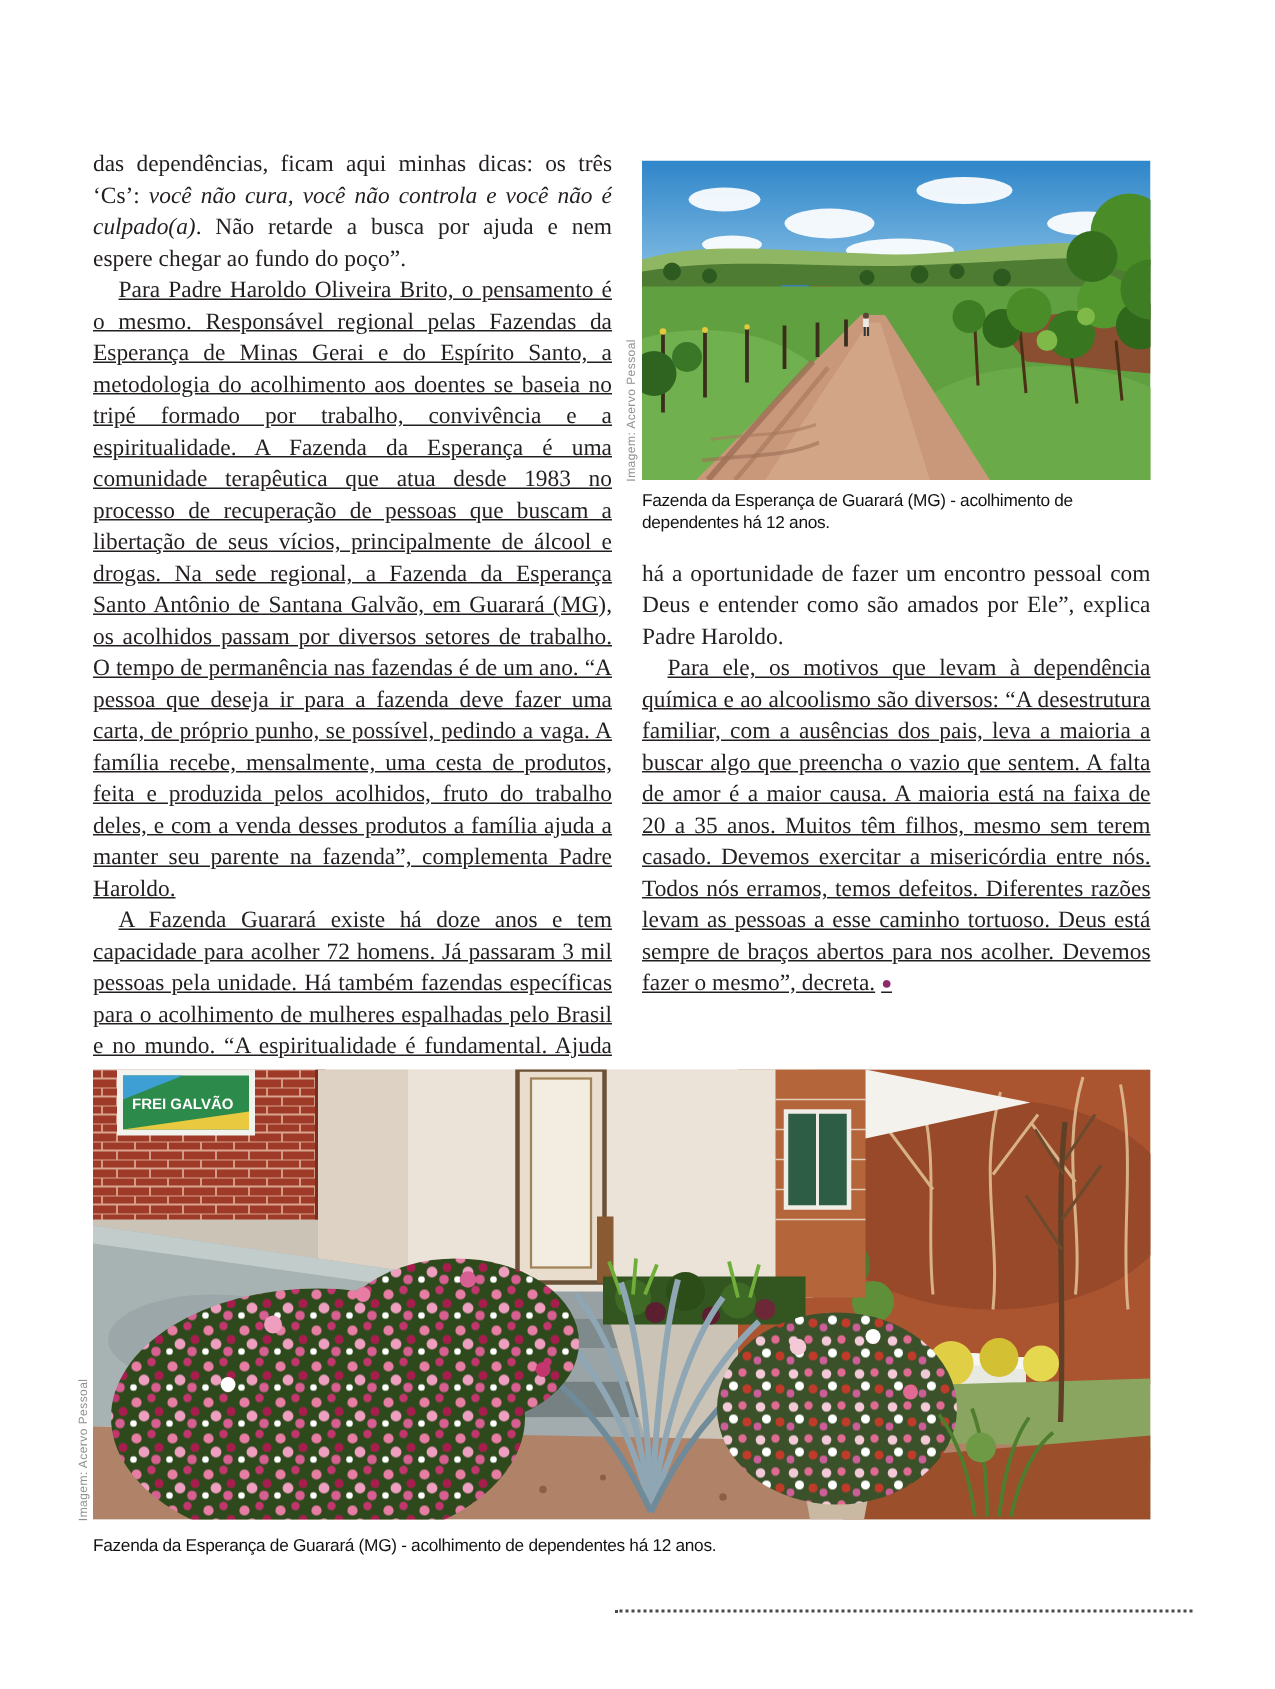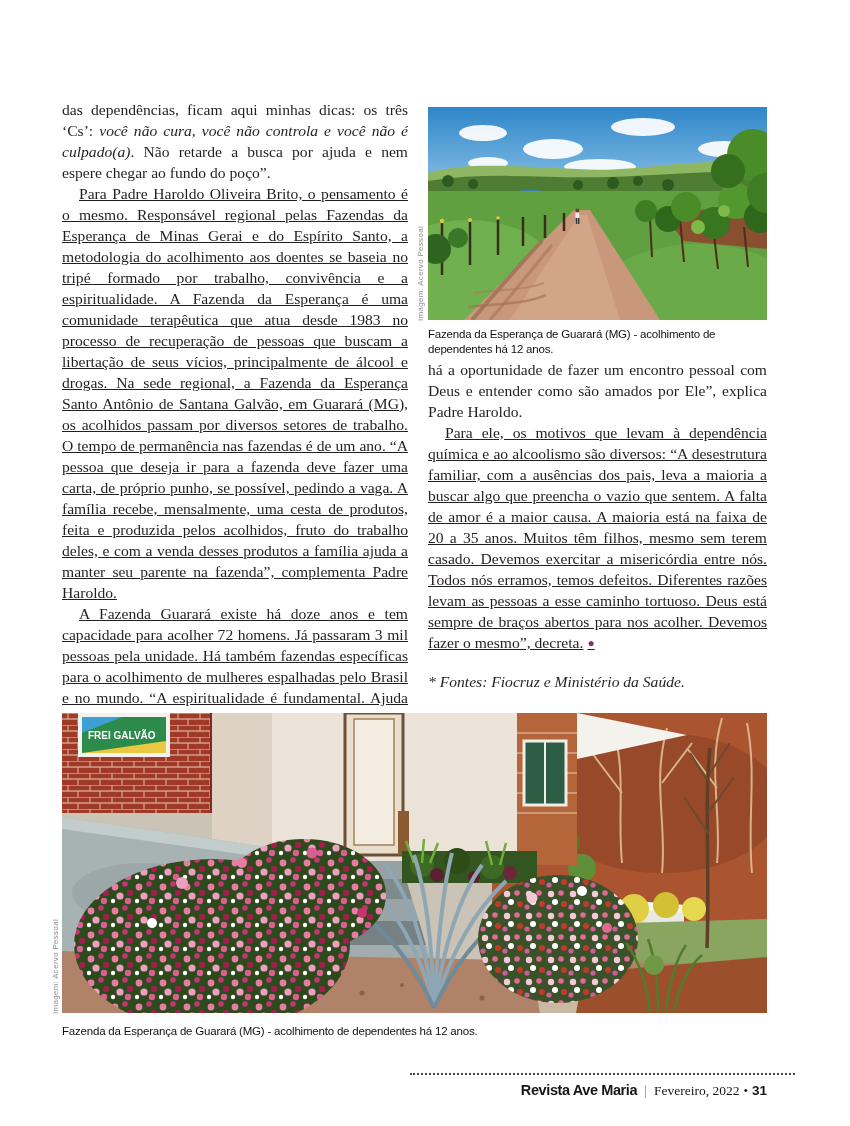--- a/index.html
+++ b/index.html
@@ -5,21 +5,21 @@
   html,body{margin:0;padding:0;background:#ffffff;}
   .page{position:relative;width:850px;height:1126px;background:#fff;overflow:hidden;
         font-family:"Liberation Serif","DejaVu Serif",serif;color:#231f20;}
 
   
   .col{position:absolute;text-align:justify;font-size:15.6px;line-height:21px;}
   .col p{margin:0;}
   .col p.ind{text-indent:17px;text-decoration:underline;}
   .i{font-style:italic;}
   #col-left{left:62px;top:99px;width:346px;height:612px;overflow:hidden;}
-  #col-right{left:428px;top:359px;width:339px;}
+  #col-right{left:428px;top:372px;width:339px;}
   .enddot{font-size:12px;margin-left:4px;vertical-align:1px;}
   .footnote{margin-top:17px;font-style:italic;font-size:15.6px;text-align:left;}
 
   
   .photo{position:absolute;}
   .photo svg{display:block;}
   .credit{position:absolute;bottom:-1px;writing-mode:vertical-rl;transform:rotate(180deg);
           font-family:"Liberation Sans","DejaVu Sans",sans-serif;font-size:8px;
           color:#8f8f8f;letter-spacing:.3px;white-space:nowrap;}
   #photo-top{left:428px;top:107px;width:339px;height:213px;}
@@ -147,21 +147,20 @@
     <div class="credit">Imagem: Acervo Pessoal</div>
   </div>
 
   <div class="caption" id="caption-top">Fazenda da Esperança de Guarará (MG) - acolhimento de dependentes há 12 anos.</div>
 
   <div class="col" id="col-right">
     <div>
         <p><span>há a oportunidade de fazer um encontro pessoal com Deus e entender como são amados por Ele”, explica Padre Haroldo.</span></p>
         <p class="ind"><span>Para ele, os motivos que levam à dependência química e ao alcoolismo são diversos: “A desestrutura familiar, com a ausências dos pais, leva a maioria a buscar algo que preencha o vazio que sentem. A falta de amor é a maior causa. A maioria está na faixa de 20 a 35 anos. Muitos têm filhos, mesmo sem terem casado. Devemos exercitar a misericórdia entre nós. Todos nós erramos, temos defeitos. Diferentes razões levam as pessoas a esse caminho tortuoso. Deus está sempre de braços abertos para nos acolher. Devemos fazer o mesmo”, decreta.</span><span class="enddot" style="color: rgb(142, 42, 106);">●</span></p>
       </div>
-    <div class="footnote">* Fontes: Fiocruz e Ministério da Saúde.</div>
   </div>
 
   <div class="photo" id="photo-bottom">
     <svg width="705" height="300" viewBox="0 0 705 300">
       <defs>
         <pattern id="flowers1" width="24" height="24" patternUnits="userSpaceOnUse">
           <rect width="24" height="24" fill="#2e4a1d"></rect>
           <circle cx="5" cy="6" r="3.4" fill="#e87da4"></circle>
           <circle cx="15" cy="3" r="2.8" fill="#c2356d"></circle>
           <circle cx="10" cy="15" r="3.6" fill="#ee9fc0"></circle>
@@ -310,17 +309,14 @@
         <path d="M612,298 C618,270 628,252 640,242"></path>
         <circle cx="592" cy="252" r="10" fill="#6f9a45" stroke="none"></circle>
       </g>
     </svg>
     <div class="credit">Imagem: Acervo Pessoal</div>
   </div>
 
   <div class="caption" id="caption-bottom">Fazenda da Esperança de Guarará (MG) - acolhimento de dependentes há 12 anos.</div>
 
   <div class="footer-rule"></div>
-  <div class="footer">
-    <span class="mag">Revista Ave Maria</span><span class="sep">|</span><span class="issue">Fevereiro, 2022</span><span class="dot">•</span><span class="pagenum">31</span>
-  </div>
 
 </div>
 
 </body></html>

